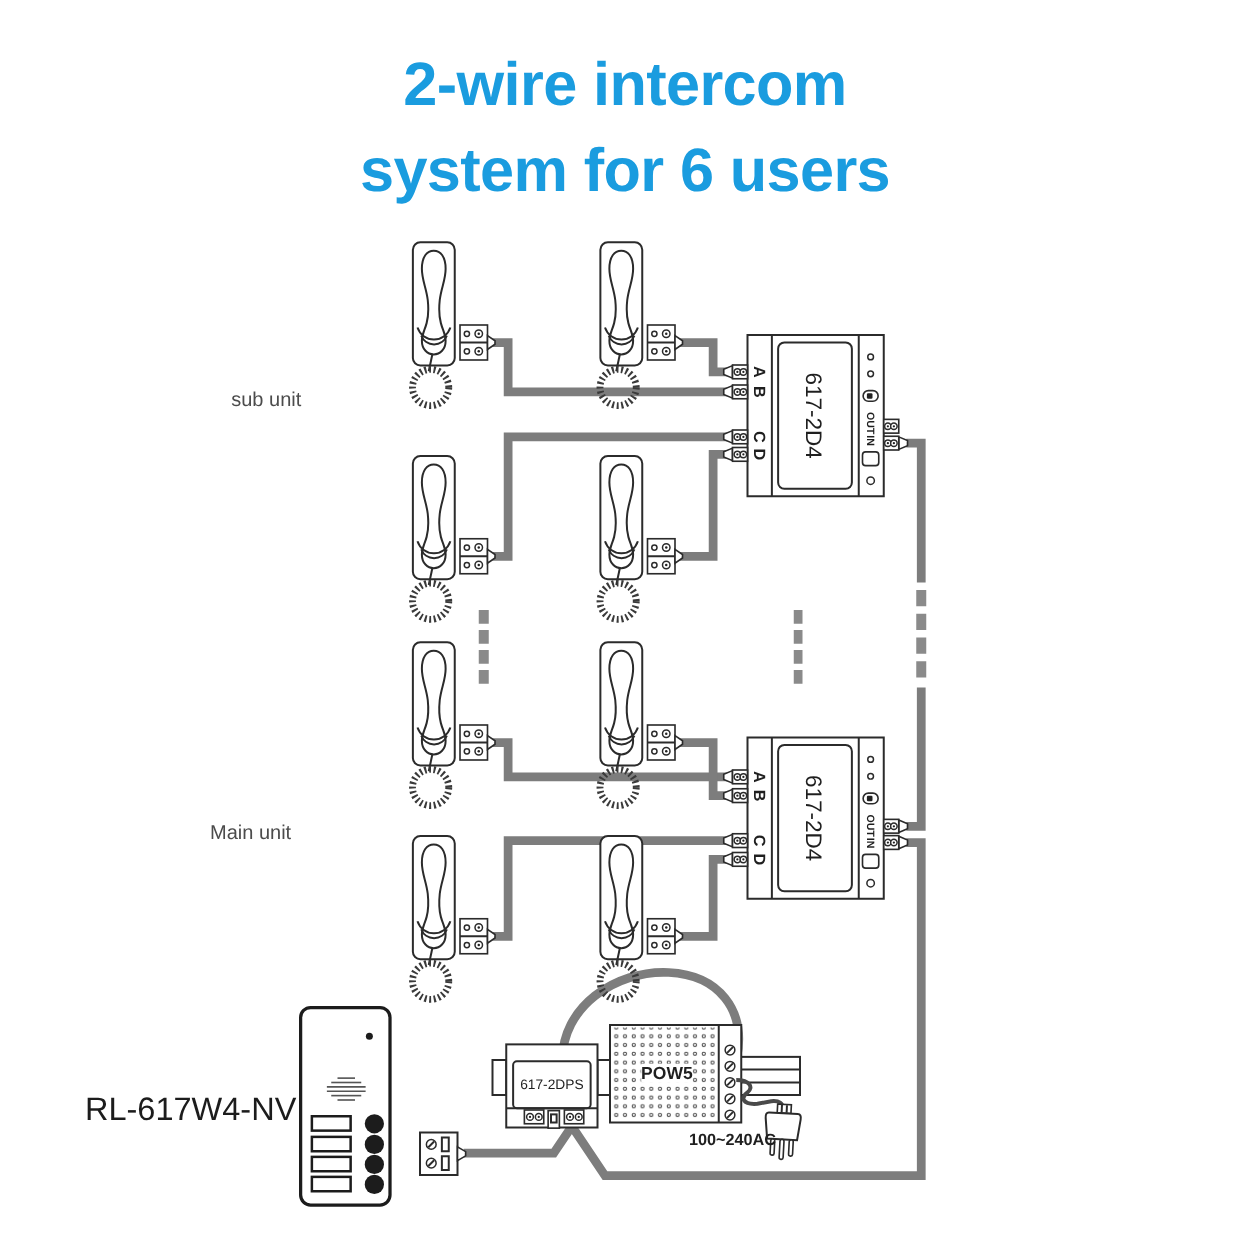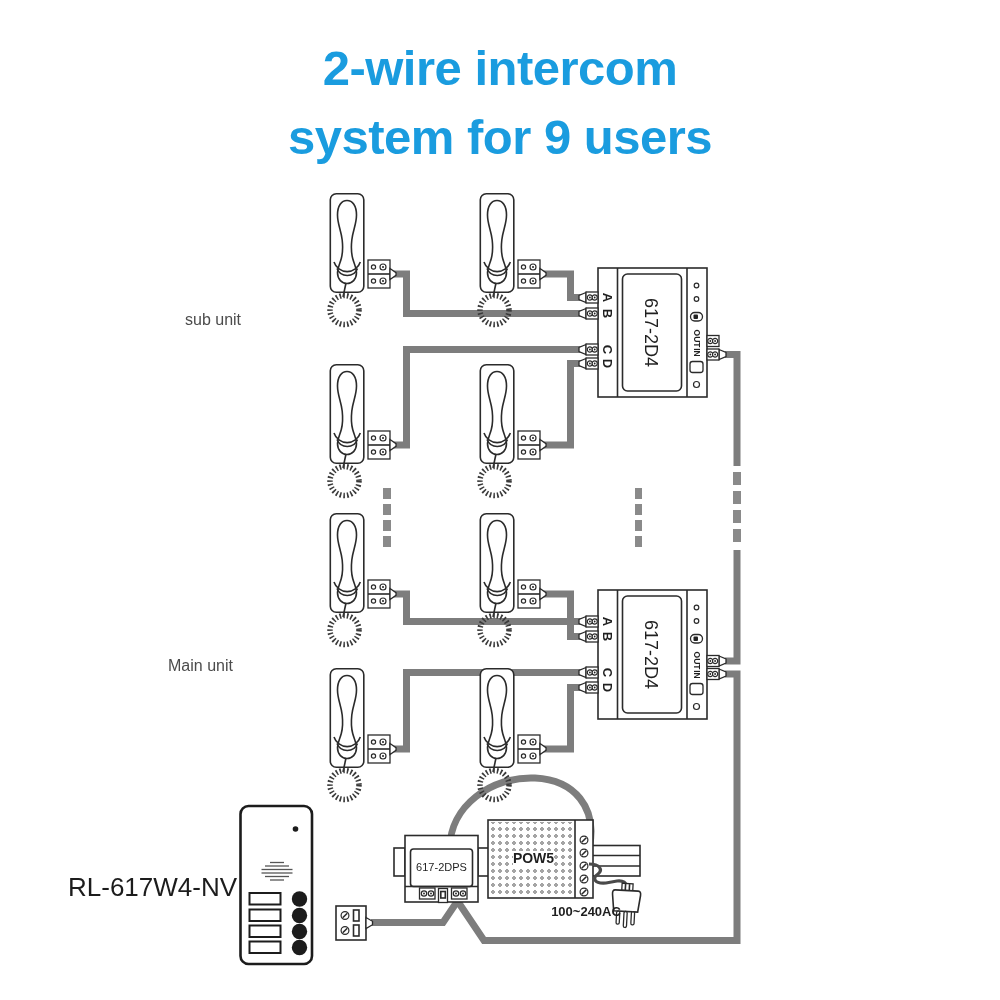--- a/index.html
+++ b/index.html
@@ -27,21 +27,21 @@
   .model{font-size:26px;fill:#1c1c1c;}
   .secl{font-size:16px;fill:#4c4c4c;}
 </style>
 </head>
 <body>
 
 <div class="page">
 
   <div class="title">
     <span>2-wire intercom</span>
-    <span>system for 9 users</span>
+    <span>system for 6 users</span>
   </div>
 
   <svg width="1000" height="1000" viewBox="0 0 1000 1000">
     <defs>
       <pattern id="dots" width="7" height="7" patternUnits="userSpaceOnUse">
         <circle cx="3" cy="3" r="1.3" fill="none" stroke="#444" stroke-width="0.8"></circle>
       </pattern>
 
       <g id="phoneSym">
         <rect class="sw" x="0.8" y="0.8" width="33.5" height="98.5" rx="6"></rect>

